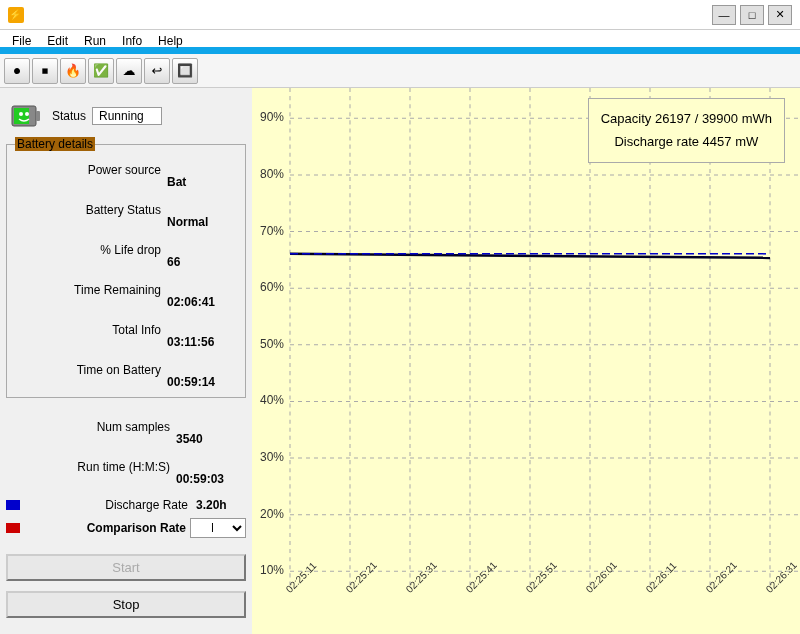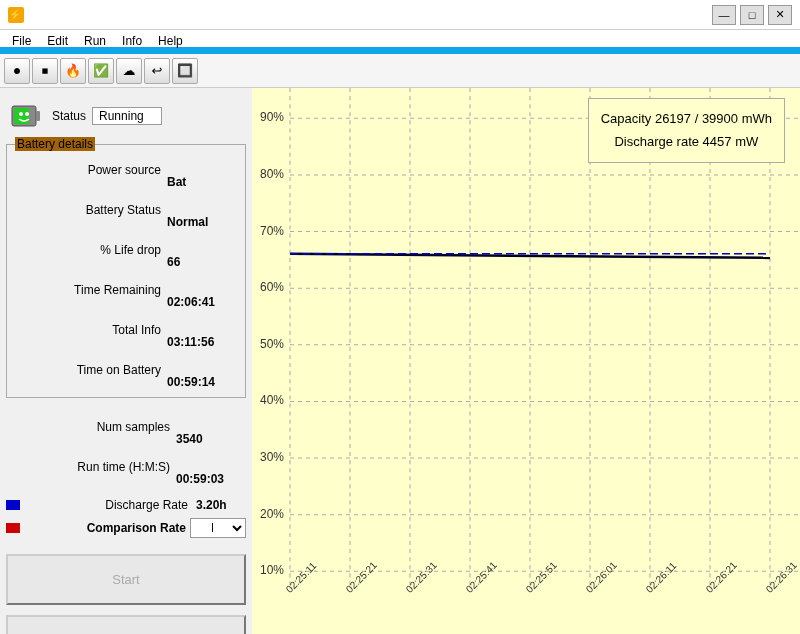--- a/index.html
+++ b/index.html
@@ -225,21 +225,21 @@
       border: 1px solid #999;
       background: #fff;
       padding: 1px 16px;
       width: 56px;
       text-align: center;
     }
 
     
     .btn-start, .btn-stop {
       width: 100%;
-      padding: 16px;
+      padding: 4px;
       font-size: 13px;
       border: 2px outset #ccc;
       background: #e8e8e8;
       cursor: pointer;
       margin-top: 4px;
     }
     .btn-start {
       color: #aaa;
     }
     .btn-stop {

